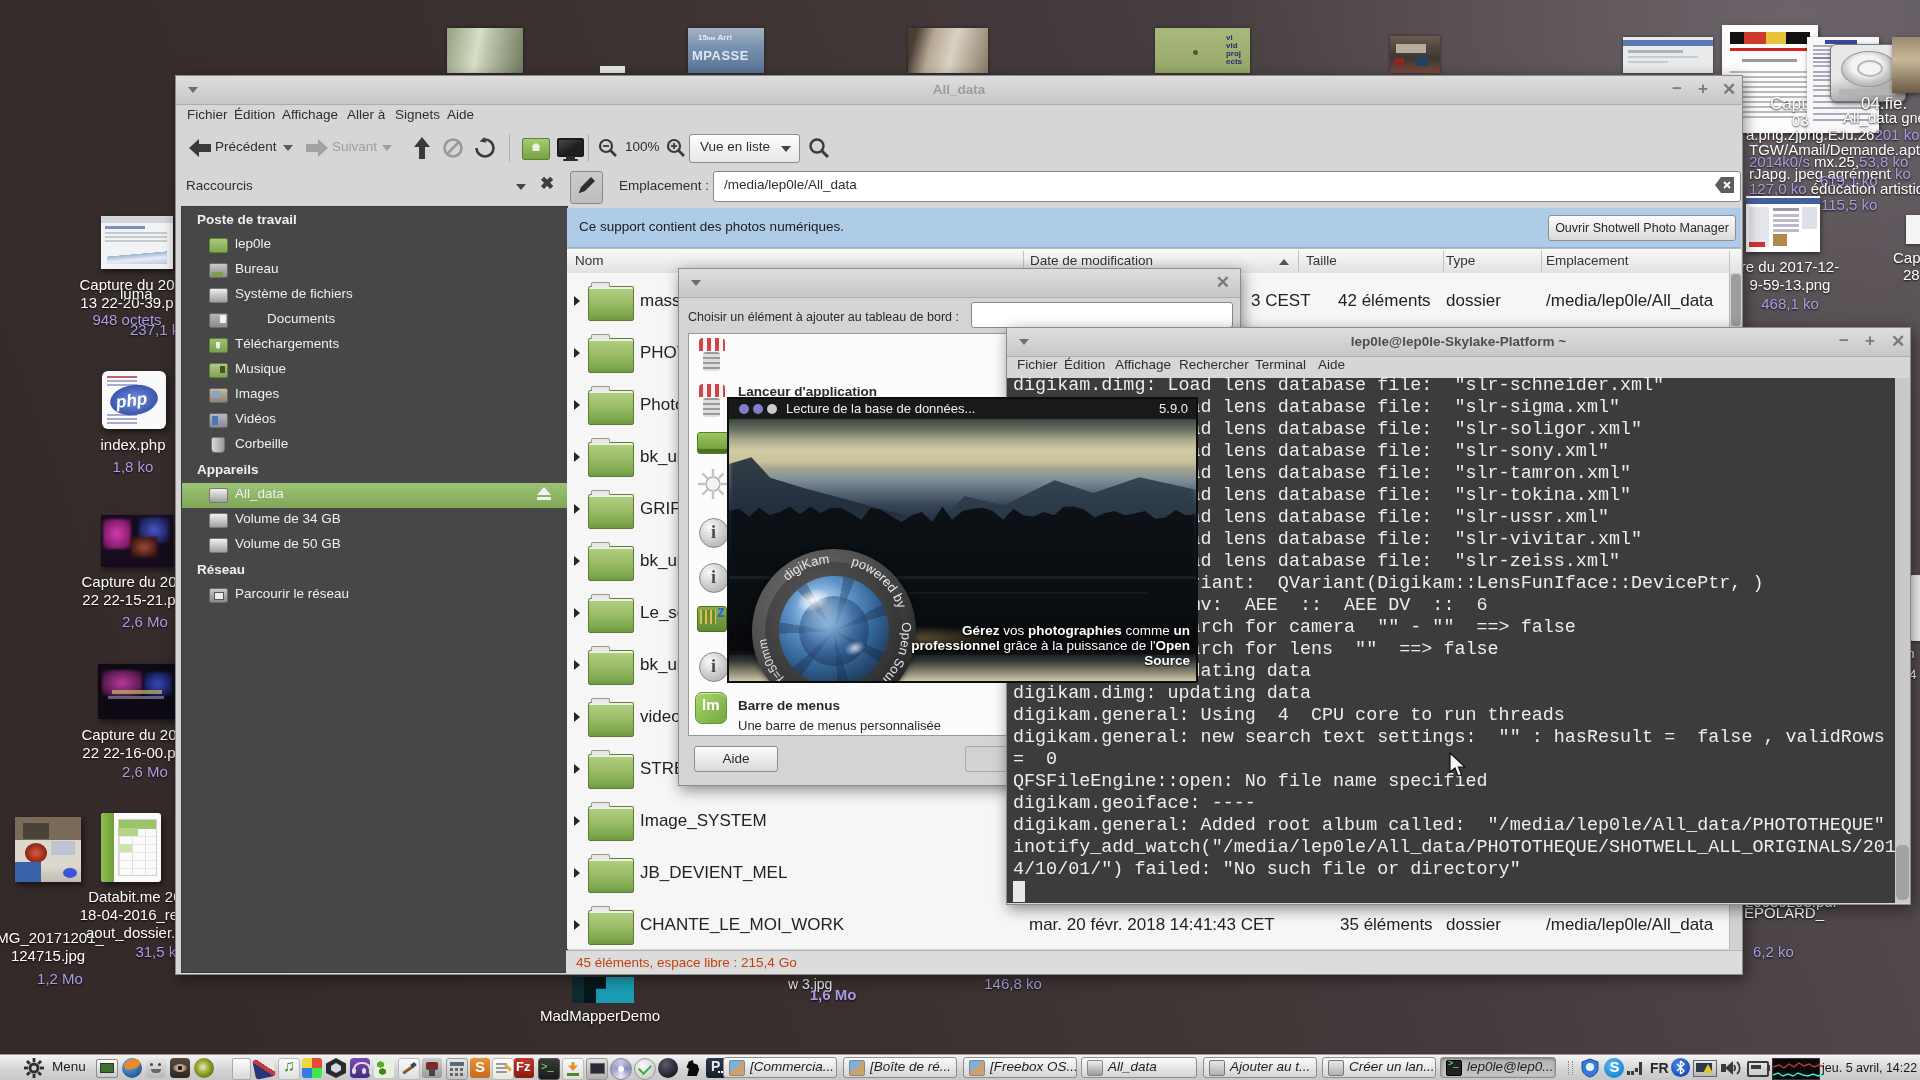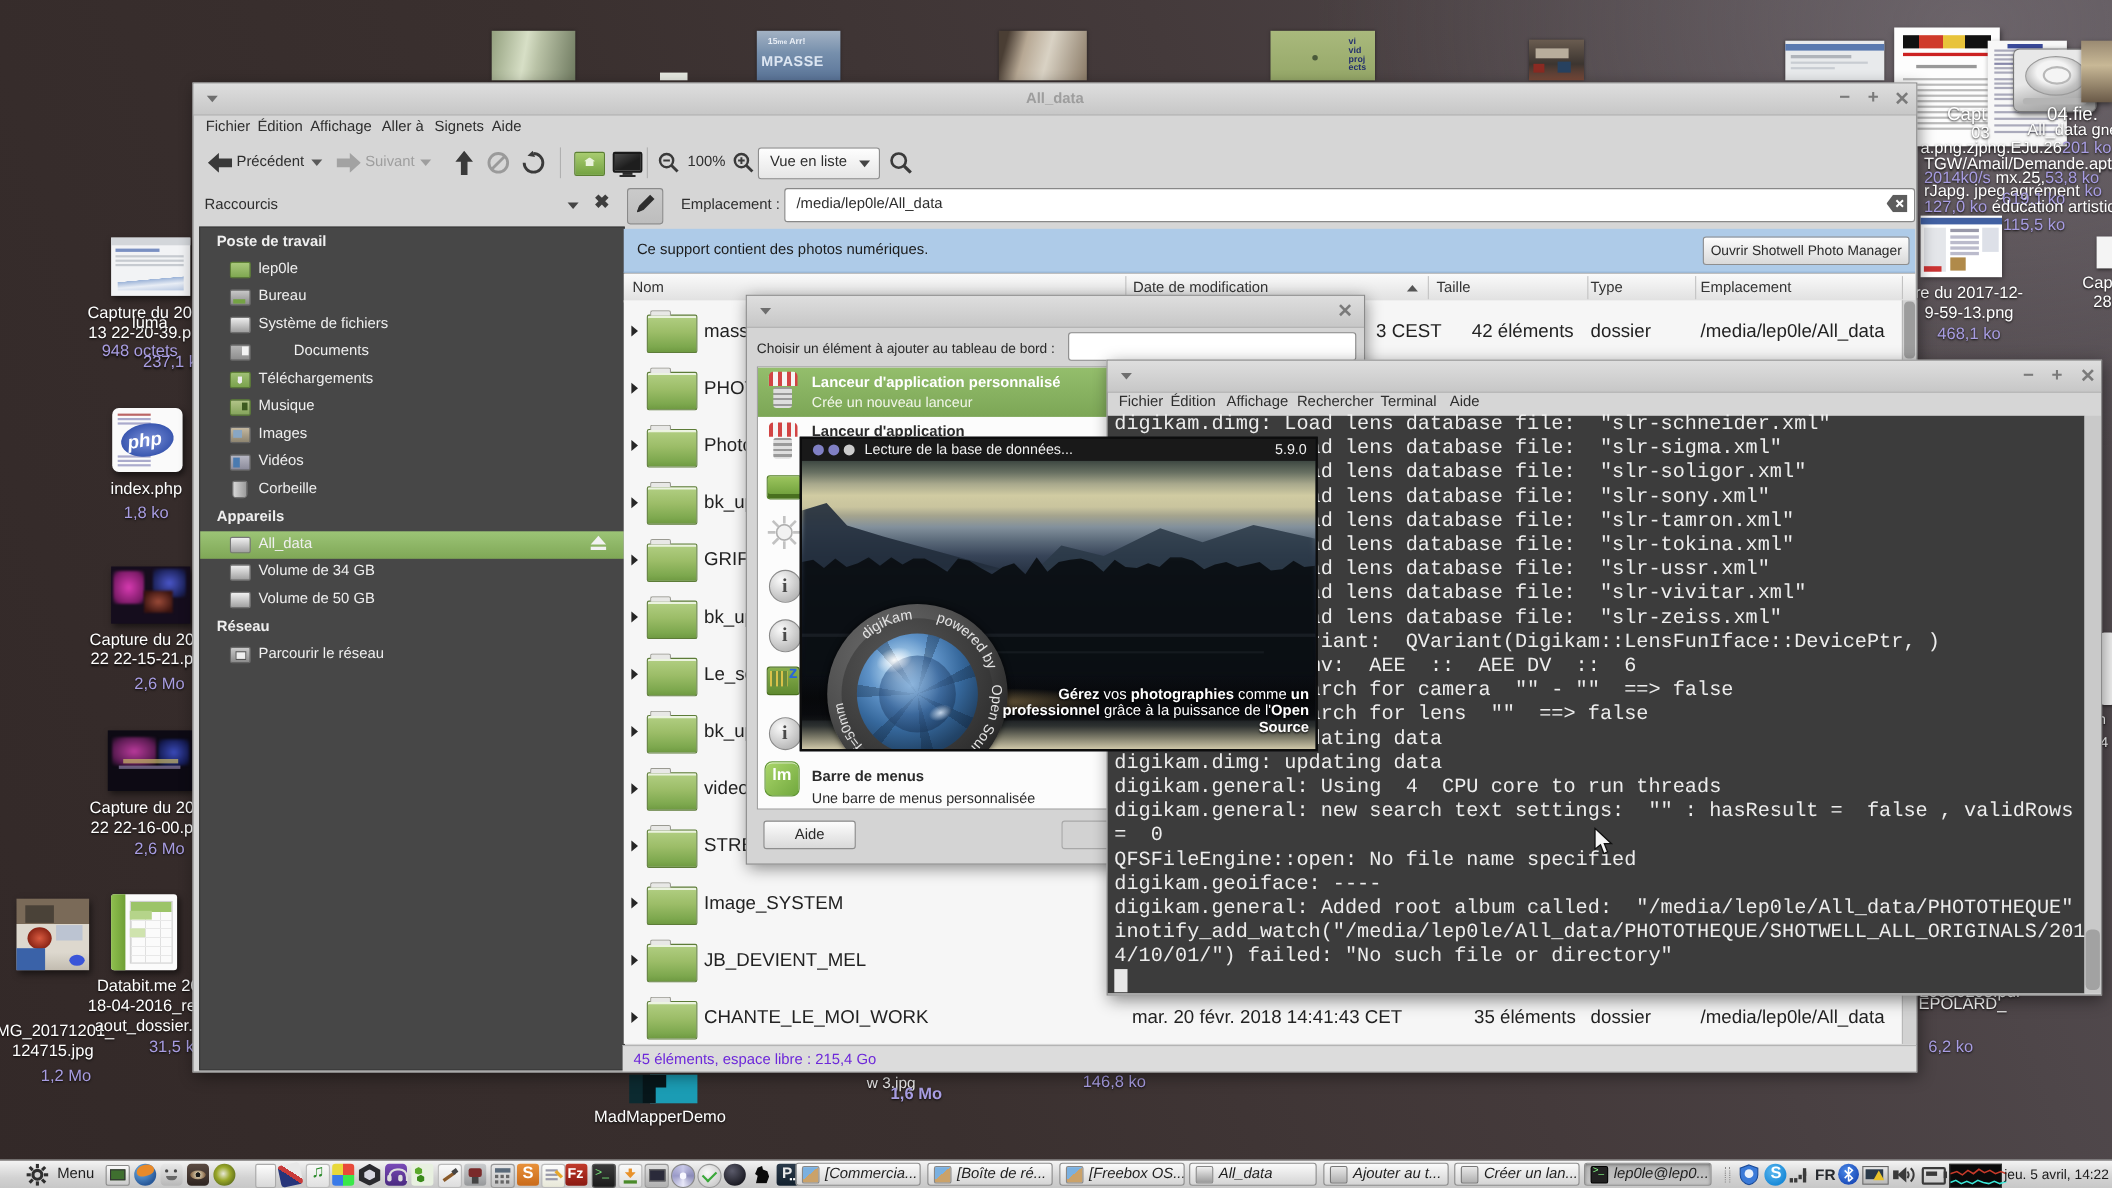--- a/index.html
+++ b/index.html
@@ -369,36 +369,32 @@
       <span class="abs" style="left:462px;top:642px;">mar. 20 févr. 2018 14:41:43 CET</span>
       <span class="abs" style="left:773px;top:642px;">35 éléments</span>
       <span class="abs" style="left:879px;top:642px;">dossier</span>
       <span class="abs" style="left:979px;top:642px;">/media/lep0le/All_data</span>
  </div>
  <div class="abs" style="left:1553px;top:197px;width:12px;height:676px;background:#d2d2d2;border-left:1px solid #b8b8b8;">
   <div style="position:absolute;left:1px;top:1px;width:10px;height:52px;background:#9d9d9d;border-radius:4px;"></div>
     </div>
 
  <div class="abs" style="left:390px;top:874px;width:1176px;height:23px;background:#dcdcdc;border-top:1px solid #b4b4b4;">
-  <span style="position:absolute;left:10px;top:4px;font-size:13.5px;color:#6d28d9;">45 éléments, espace libre : 215,4 Go</span>
+  <span style="position:absolute;left:10px;top:4px;font-size:13.5px;color:#c2410c;">45 éléments, espace libre : 215,4 Go</span>
     </div>
 </div>
 
 <div class="win" style="left:678px;top:268px;width:561px;height:516px;background:#d4d4d4;z-index:20;">
  <div class="tbar">
       <div class="tri" style="position:absolute;left:12px;top:11px;"></div>
   <span class="wbtn" style="right:10px;">✕</span>
     </div>
  <span class="abs" style="left:9px;top:41px;font-size:12.5px;color:#2a2a2a;">Choisir un élément à ajouter au tableau de bord :</span>
  <div class="abs" style="left:292px;top:33px;width:260px;height:24px;background:#fff;border:1px solid #888;border-radius:3px;"></div>
  <div class="abs" style="left:9px;top:64px;width:542px;height:401px;background:#fcfcfc;border:1px solid #999;overflow:hidden;">
-  <div class="abs" style="left:0;top:0;width:100%;height:45px;background:linear-gradient(#94be6c,#7ca656);">
-   <span class="abs" style="left:49px;top:6px;font-size:13.5px;font-weight:bold;color:#fff;">Lanceur d'application personnalisé</span>
-   <span class="abs" style="left:49px;top:24px;font-size:13px;color:#f2f6ea;">Crée un nouveau lanceur</span>
-      </div>
   <div class="abs" style="left:10px;top:4px;width:26px;height:13px;border-radius:4px 4px 0 0;background:repeating-linear-gradient(90deg,#d24444 0 4px,#f5f5f5 4px 8px);"></div>
   <div class="abs" style="left:14px;top:18px;width:17px;height:19px;background:repeating-linear-gradient(#9a9a9a 0 2px,#dedede 2px 5px);border-radius:3px;"></div>
   <span class="abs" style="left:49px;top:50px;font-size:13.5px;font-weight:bold;color:#2a2a2a;">Lanceur d'application</span>
   <div class="abs" style="left:10px;top:50px;width:26px;height:13px;border-radius:4px 4px 0 0;background:repeating-linear-gradient(90deg,#d24444 0 4px,#f5f5f5 4px 8px);"></div>
   <div class="abs" style="left:14px;top:64px;width:17px;height:19px;background:repeating-linear-gradient(#9a9a9a 0 2px,#dedede 2px 5px);border-radius:3px;"></div>
   <div class="abs" style="left:8px;top:98px;width:30px;height:20px;border-radius:3px;background:linear-gradient(#9cc55e,#699a36);border:1px solid #55802a;box-shadow:inset 0 -4px 0 #49701f;"></div>
   <svg class="abs" style="left:8px;top:134px;" width="32" height="32">
         <circle cx="16" cy="16" r="7" fill="#f2f2f2" stroke="#b0b0b0" stroke-width="1.5"></circle>
         <g stroke="#c2c2c2" stroke-width="2.4">
           <line x1="16" y1="1" x2="16" y2="8"></line>
@@ -430,20 +426,21 @@
   <span class="abs" style="left:49px;top:364px;font-size:13.5px;font-weight:bold;color:#2a2a2a;">Barre de menus</span>
   <span class="abs" style="left:49px;top:384px;font-size:13px;color:#2a2a2a;">Une barre de menus personnalisée</span>
  </div>
  <div class="btn" style="left:15px;top:477px;width:82px;height:24px;line-height:24px;">Aide</div>
  <div class="btn" style="left:286px;top:477px;width:150px;height:24px;line-height:24px;background:#d2d2d2;color:#9b9b9b;border-color:#a8a8a8;">Précédent</div>
 </div>
 
 <div class="win" style="left:1006px;top:327px;width:903px;height:576px;z-index:30;">
  <div class="tbar">
       <div class="tri" style="position:absolute;left:12px;top:11px;"></div>
+  <div class="tt" style="color:#4e4e4e;">lep0le@lep0le-Skylake-Platform ~</div>
   <span class="wbtn" style="left:832px;">−</span>
       <span class="wbtn" style="left:858px;">+</span>
       <span class="wbtn" style="left:884px;">✕</span>
     </div>
  <div class="abs" style="left:0;top:28px;width:100%;height:22px;">
   <span class="mtxt abs" style="left:10px;top:1px;">Fichier</span>
   <span class="mtxt abs" style="left:57px;top:1px;">Édition</span>
   <span class="mtxt abs" style="left:108px;top:1px;">Affichage</span>
   <span class="mtxt abs" style="left:172px;top:1px;">Rechercher</span>
   <span class="mtxt abs" style="left:248px;top:1px;">Terminal</span>

